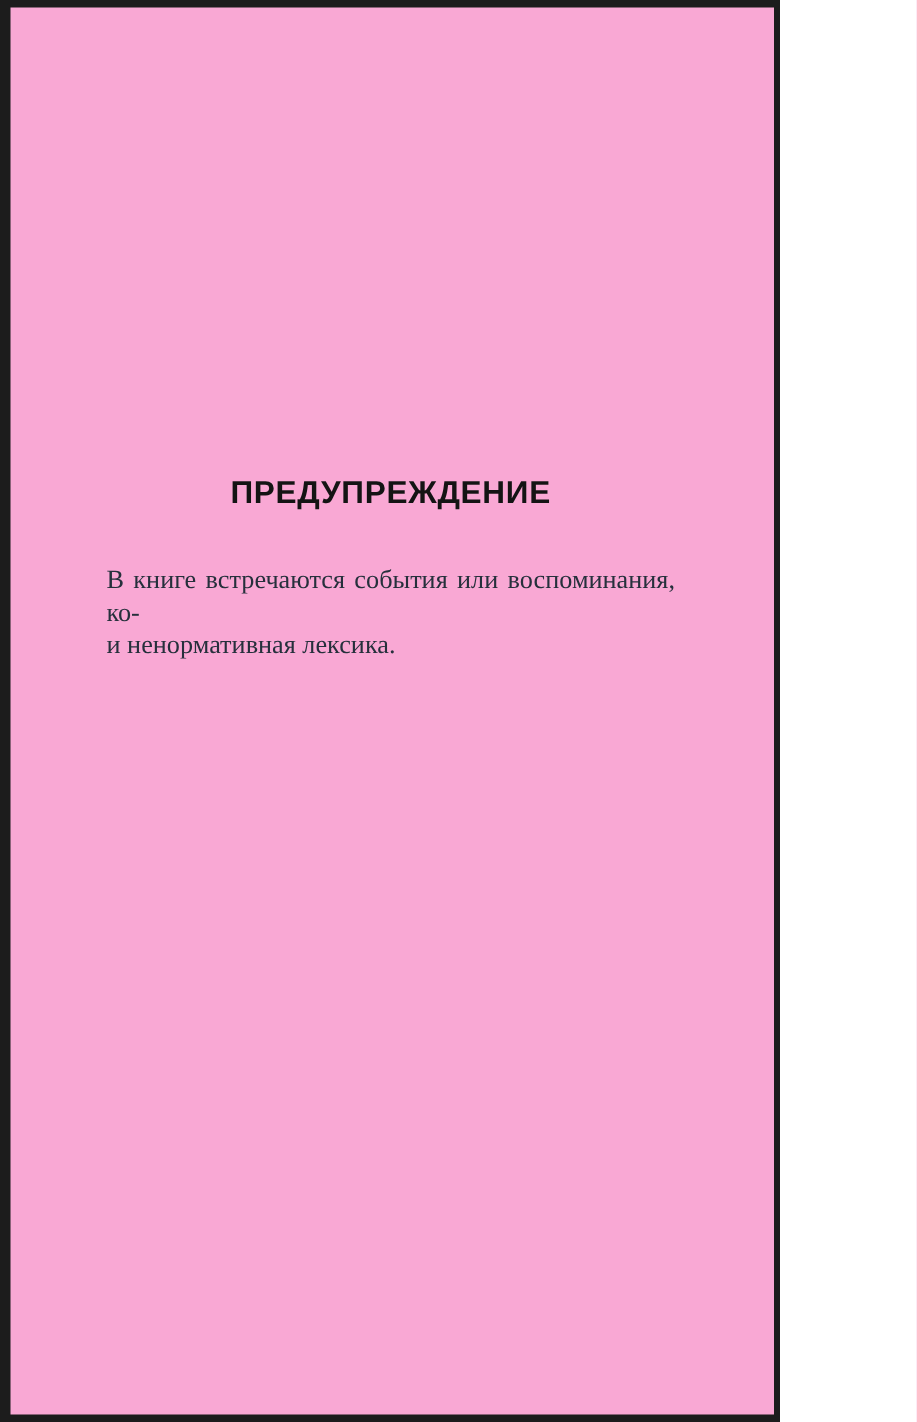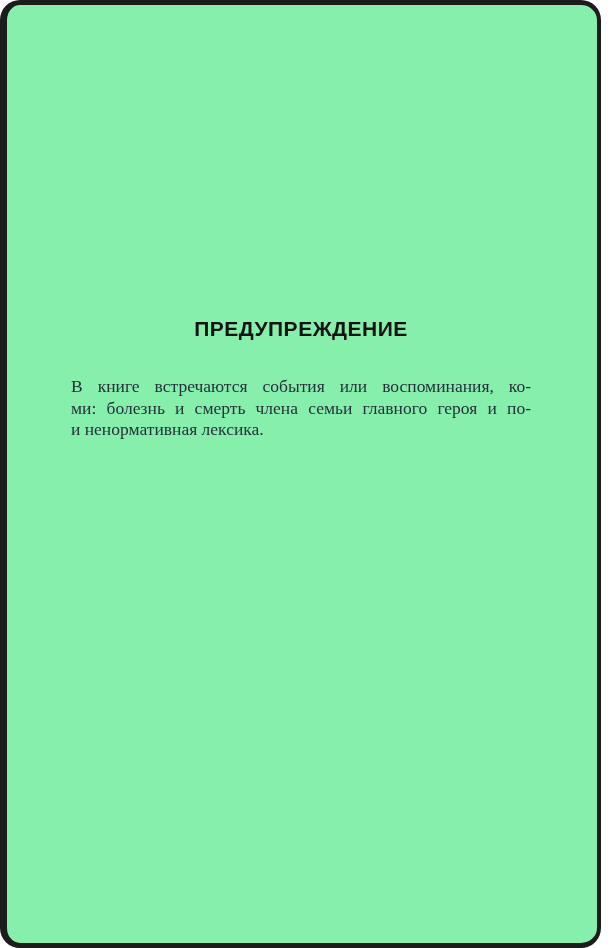--- a/index.html
+++ b/index.html
@@ -2,30 +2,29 @@
 <html><head>
 <meta charset="utf-8">
 <style>
   html, body {
     margin: 0;
     padding: 0;
     background: #ffffff;
   }
   .page {
     position: relative;
-    width: 601px;
+    width: 520px;
     height: 948px;
     box-sizing: border-box;
-    background: #86efac;
+    background: #f9a8d4;
     border-style: solid;
     border-color: #1c1c1c;
     border-width: 5px 4px 5px 7px;
     overflow: hidden;
     font-family: "Liberation Serif", serif;
-    border-radius: 20px;
   }
   .content {
     box-sizing: border-box;
     padding: 311px 66px 0 64px;
   }
   .heading {
     margin: 0 0 34px 0;
     text-align: center;
     font-family: "Liberation Sans", sans-serif;
     font-weight: bold;
@@ -53,18 +52,17 @@
 
 <div class="page">
   <div class="content">
 
     <h1 class="heading">
       <span>ПРЕДУПРЕЖДЕНИЕ</span><br>
     </h1>
 
     <div class="body-paragraph">
       <div class="body-line">В книге встречаются события или воспоминания, ко-</div>
-      <div class="body-line">ми: болезнь и смерть члена семьи главного героя и по-</div>
       <div class="body-line">и ненормативная лексика.</div>
     </div>
 
   </div>
 </div>
 
 </body></html>

